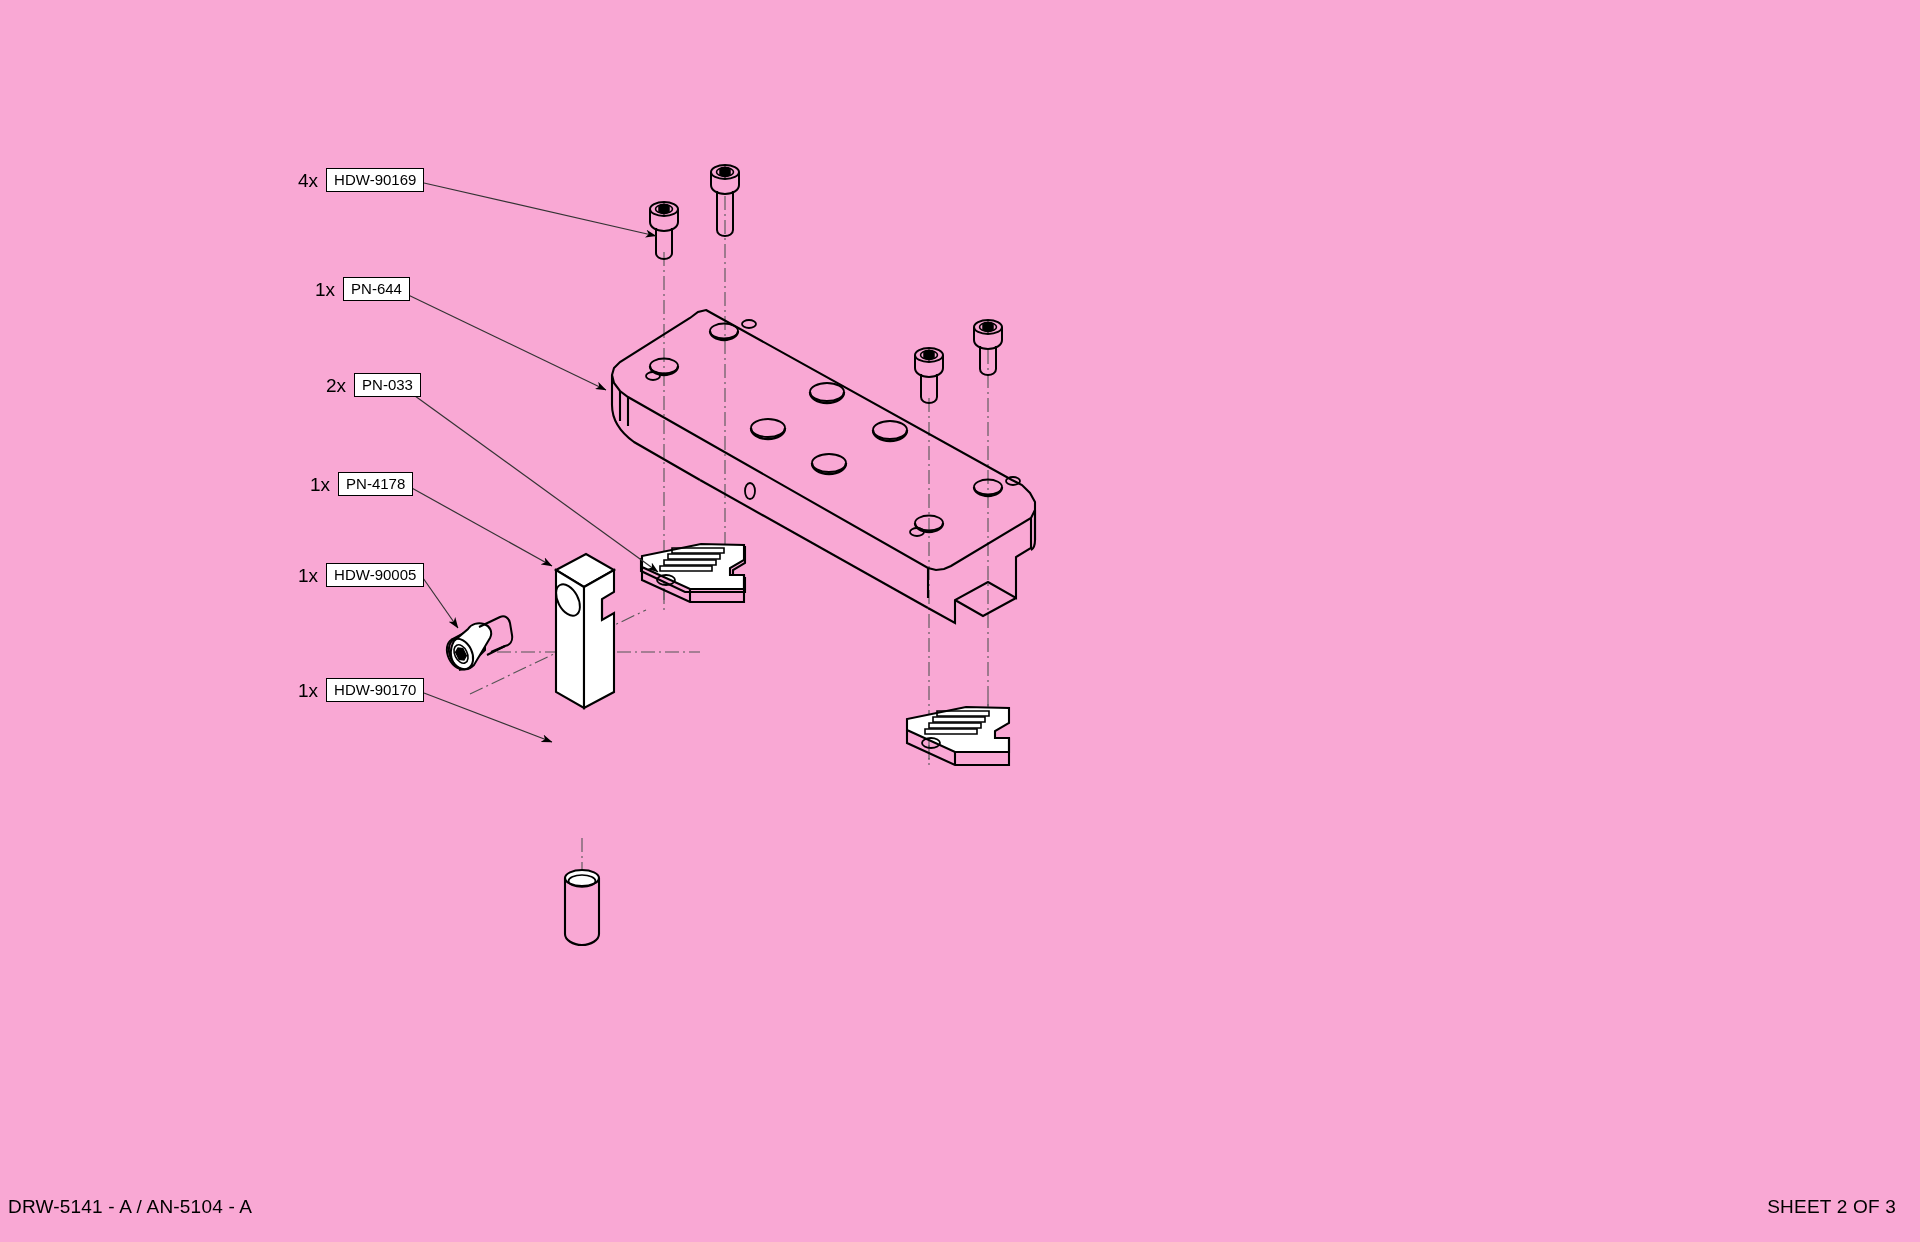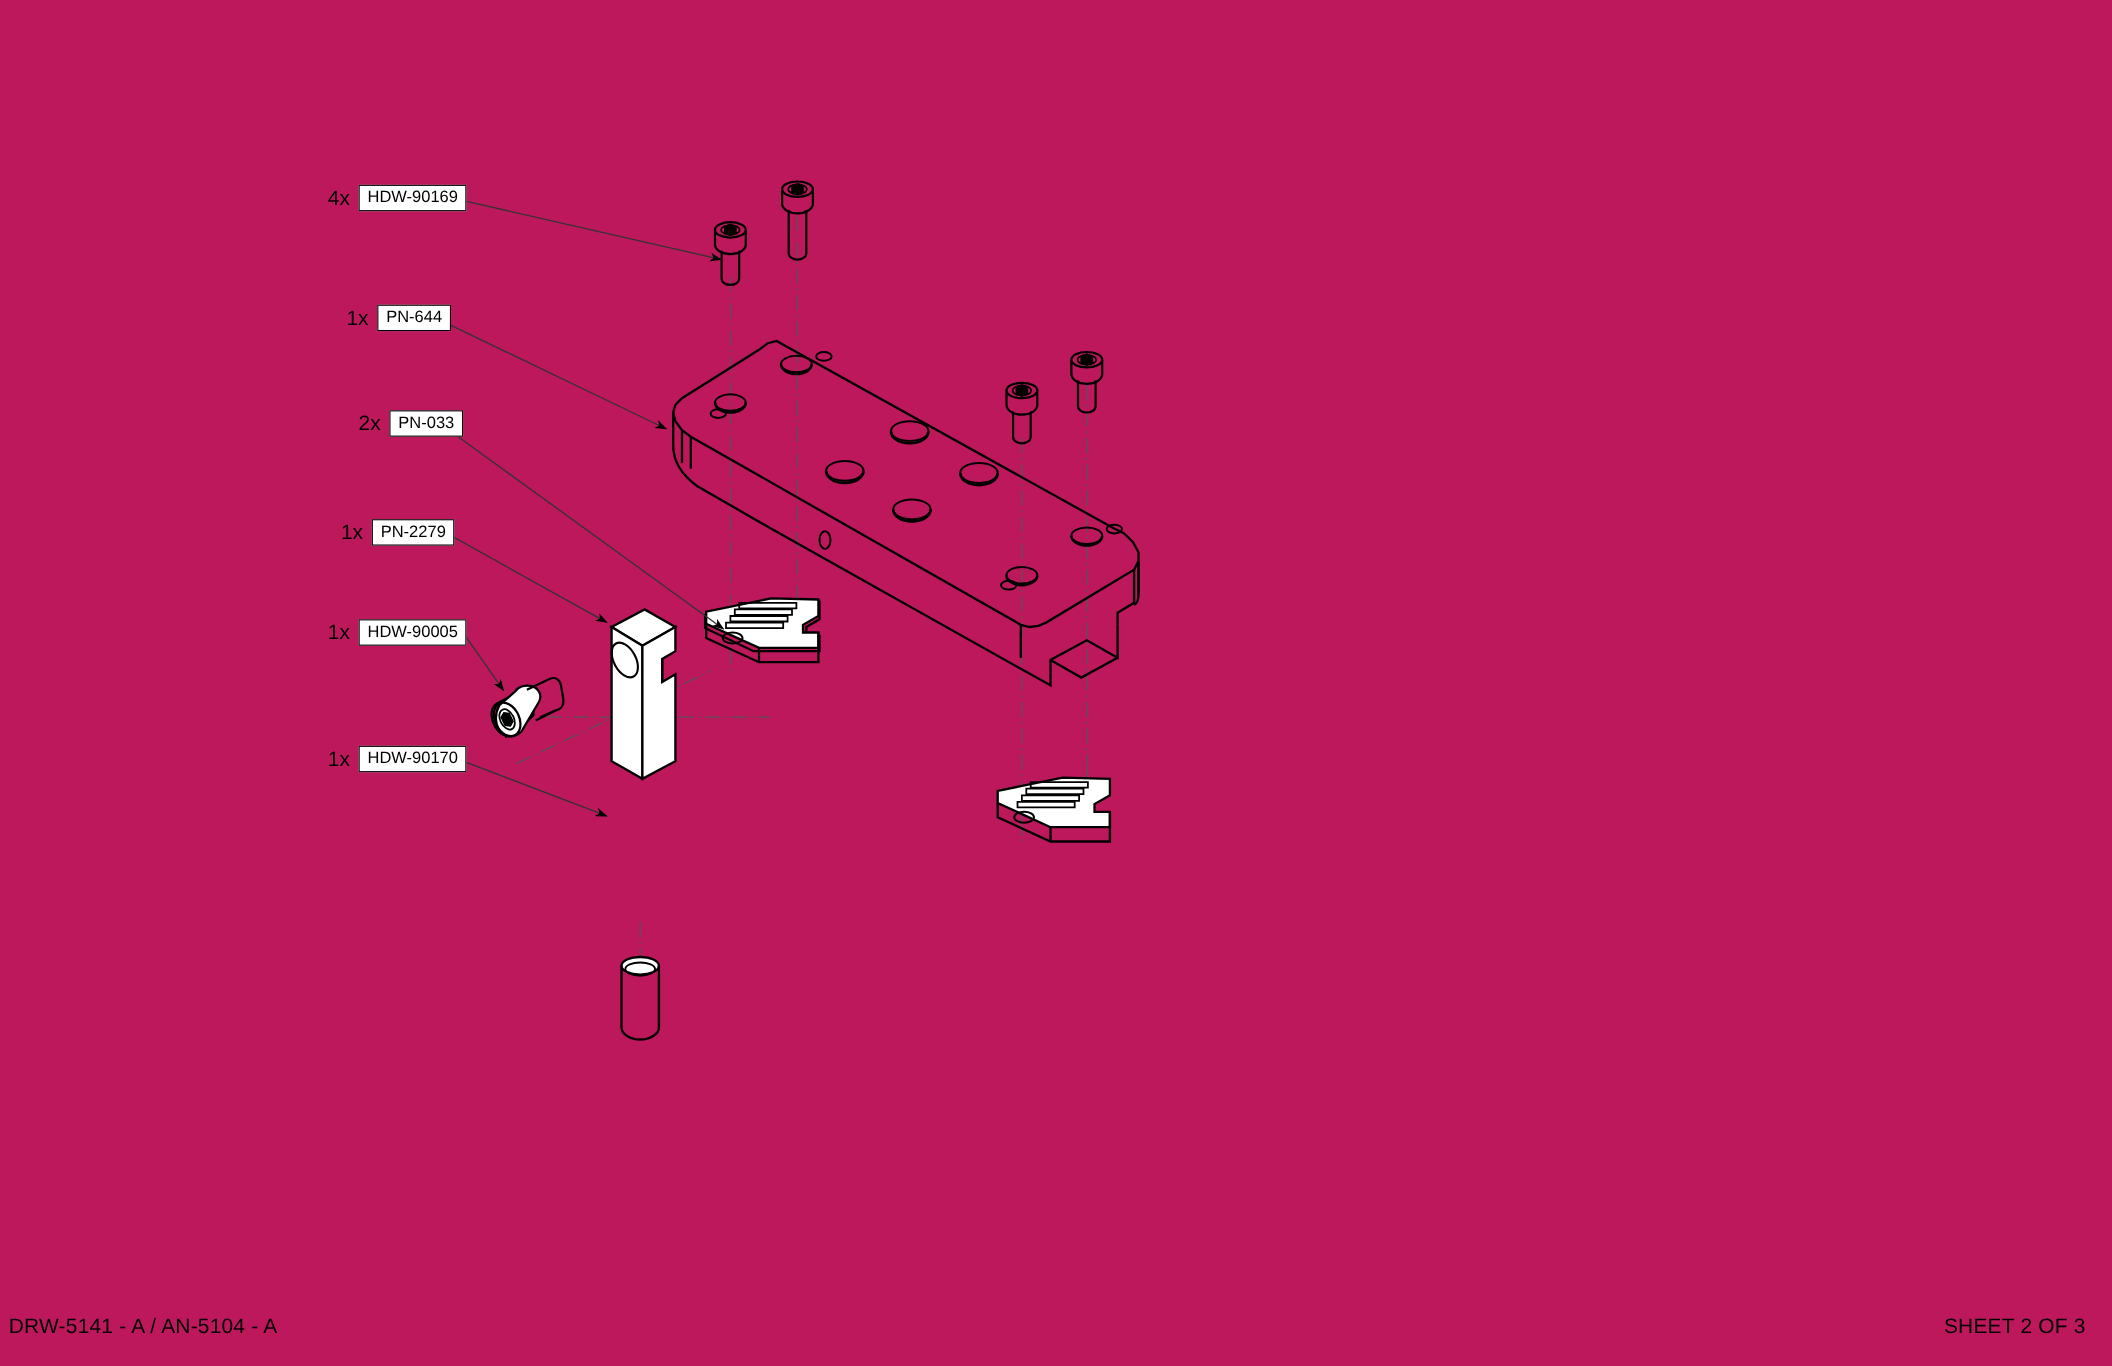--- a/index.html
+++ b/index.html
@@ -12,21 +12,21 @@
     width: 1920px;
     height: 1242px;
     overflow: hidden;
     font-family: "Liberation Sans", sans-serif;
     color: #000000;
   }
   #sheet {
     position: relative;
     width: 1920px;
     height: 1242px;
-    background: #be185d;
+    background: #f9a8d4;
   }
   #drawing-svg {
     position: absolute;
     left: 0;
     top: 0;
     width: 1920px;
     height: 1242px;
   }
   .footer-left {
     position: absolute;
@@ -346,21 +346,21 @@
     <span class="tagbox">PN-644</span>
   </div>
 
   <div class="callout" style="left:326px; top:373px;">
     <span class="qty">2x</span>
     <span class="tagbox">PN-033</span>
   </div>
 
   <div class="callout" style="left:310px; top:472px;">
     <span class="qty">1x</span>
-    <span class="tagbox">PN-2279</span>
+    <span class="tagbox">PN-4178</span>
   </div>
 
   <div class="callout" style="left:298px; top:563px;">
     <span class="qty">1x</span>
     <span class="tagbox">HDW-90005</span>
   </div>
 
   <div class="callout" style="left:298px; top:678px;">
     <span class="qty">1x</span>
     <span class="tagbox">HDW-90170</span>

